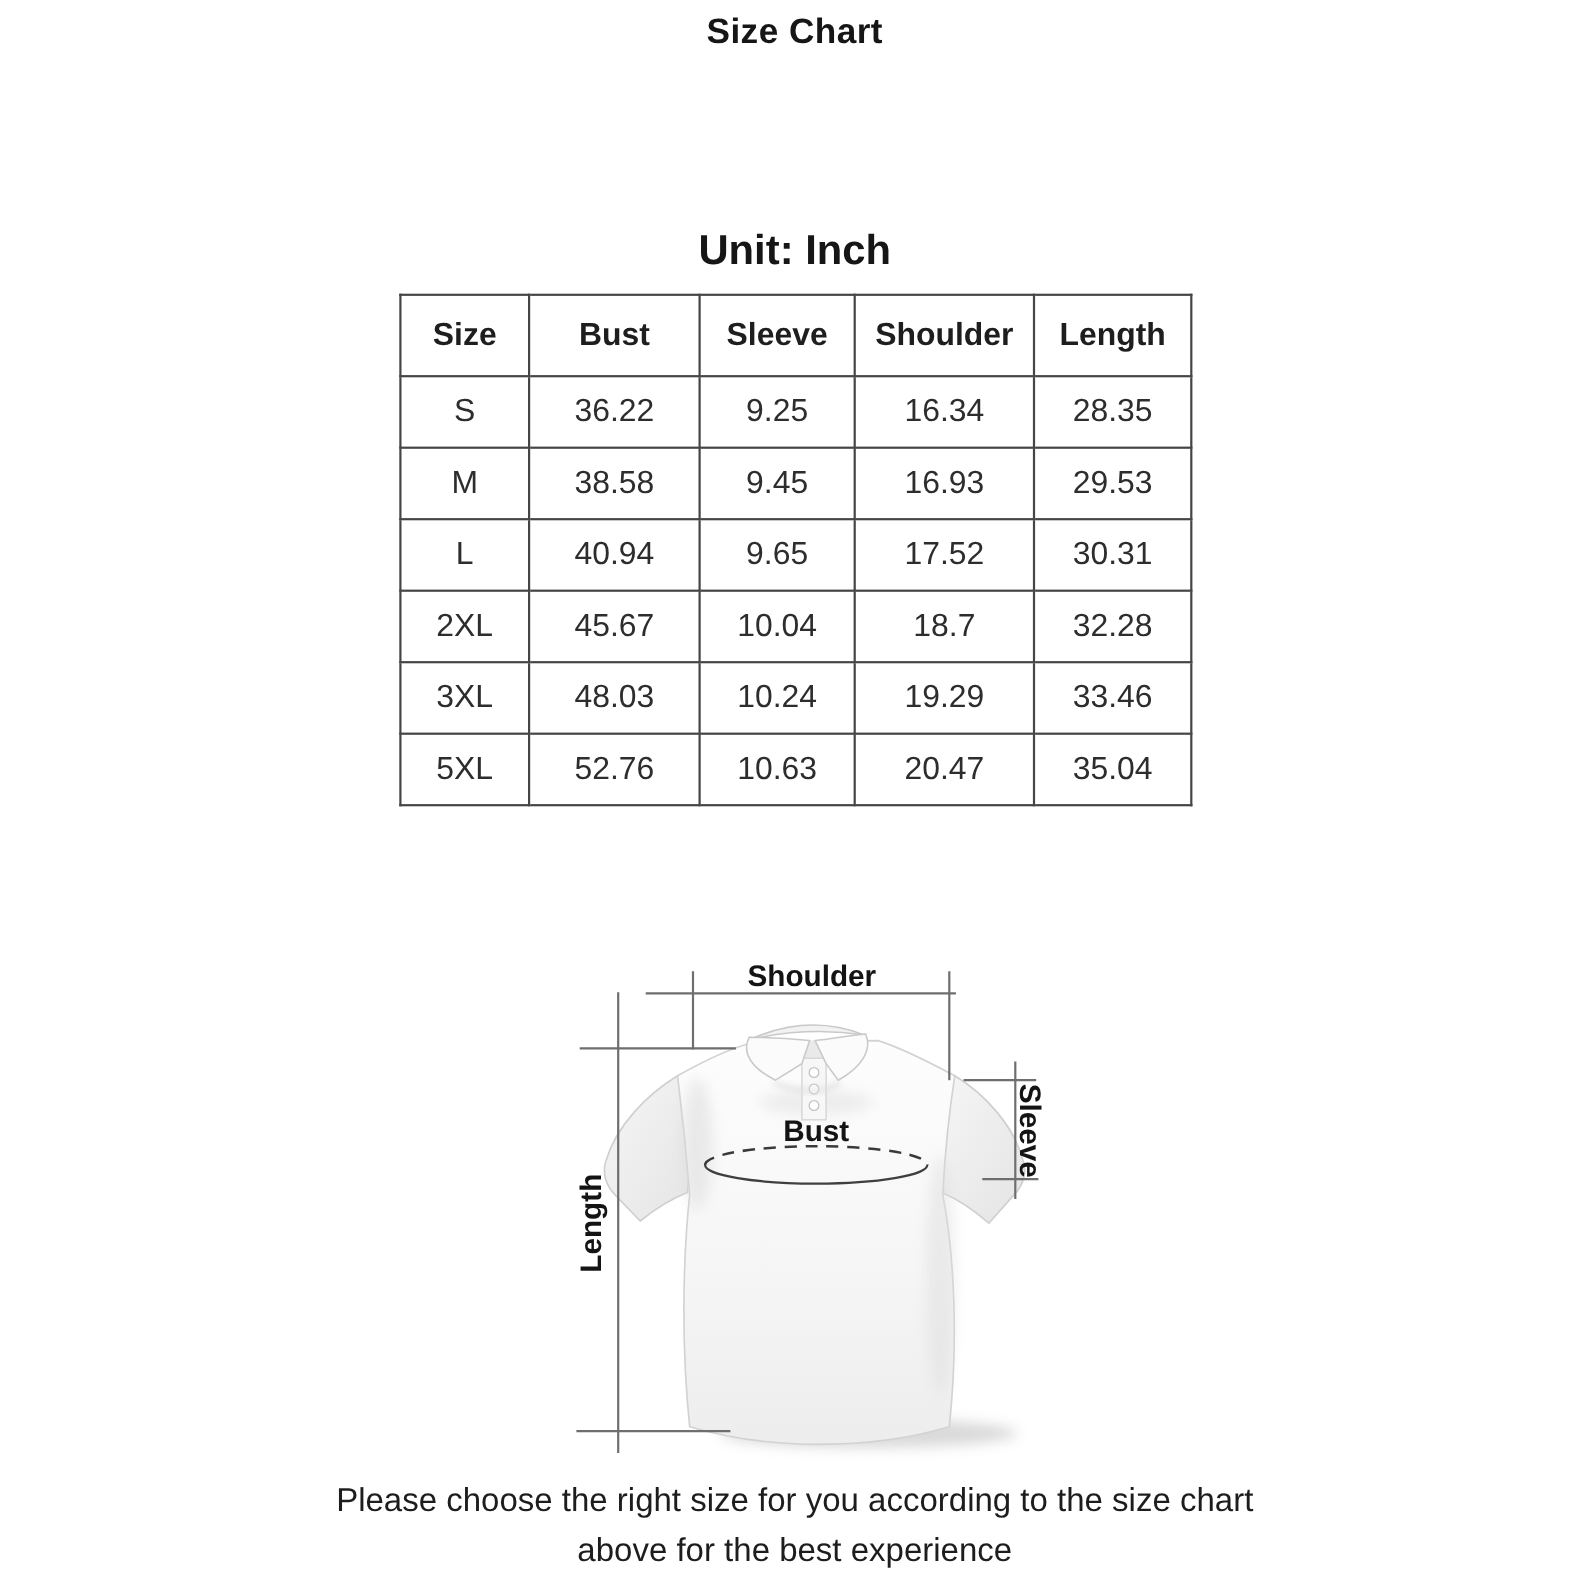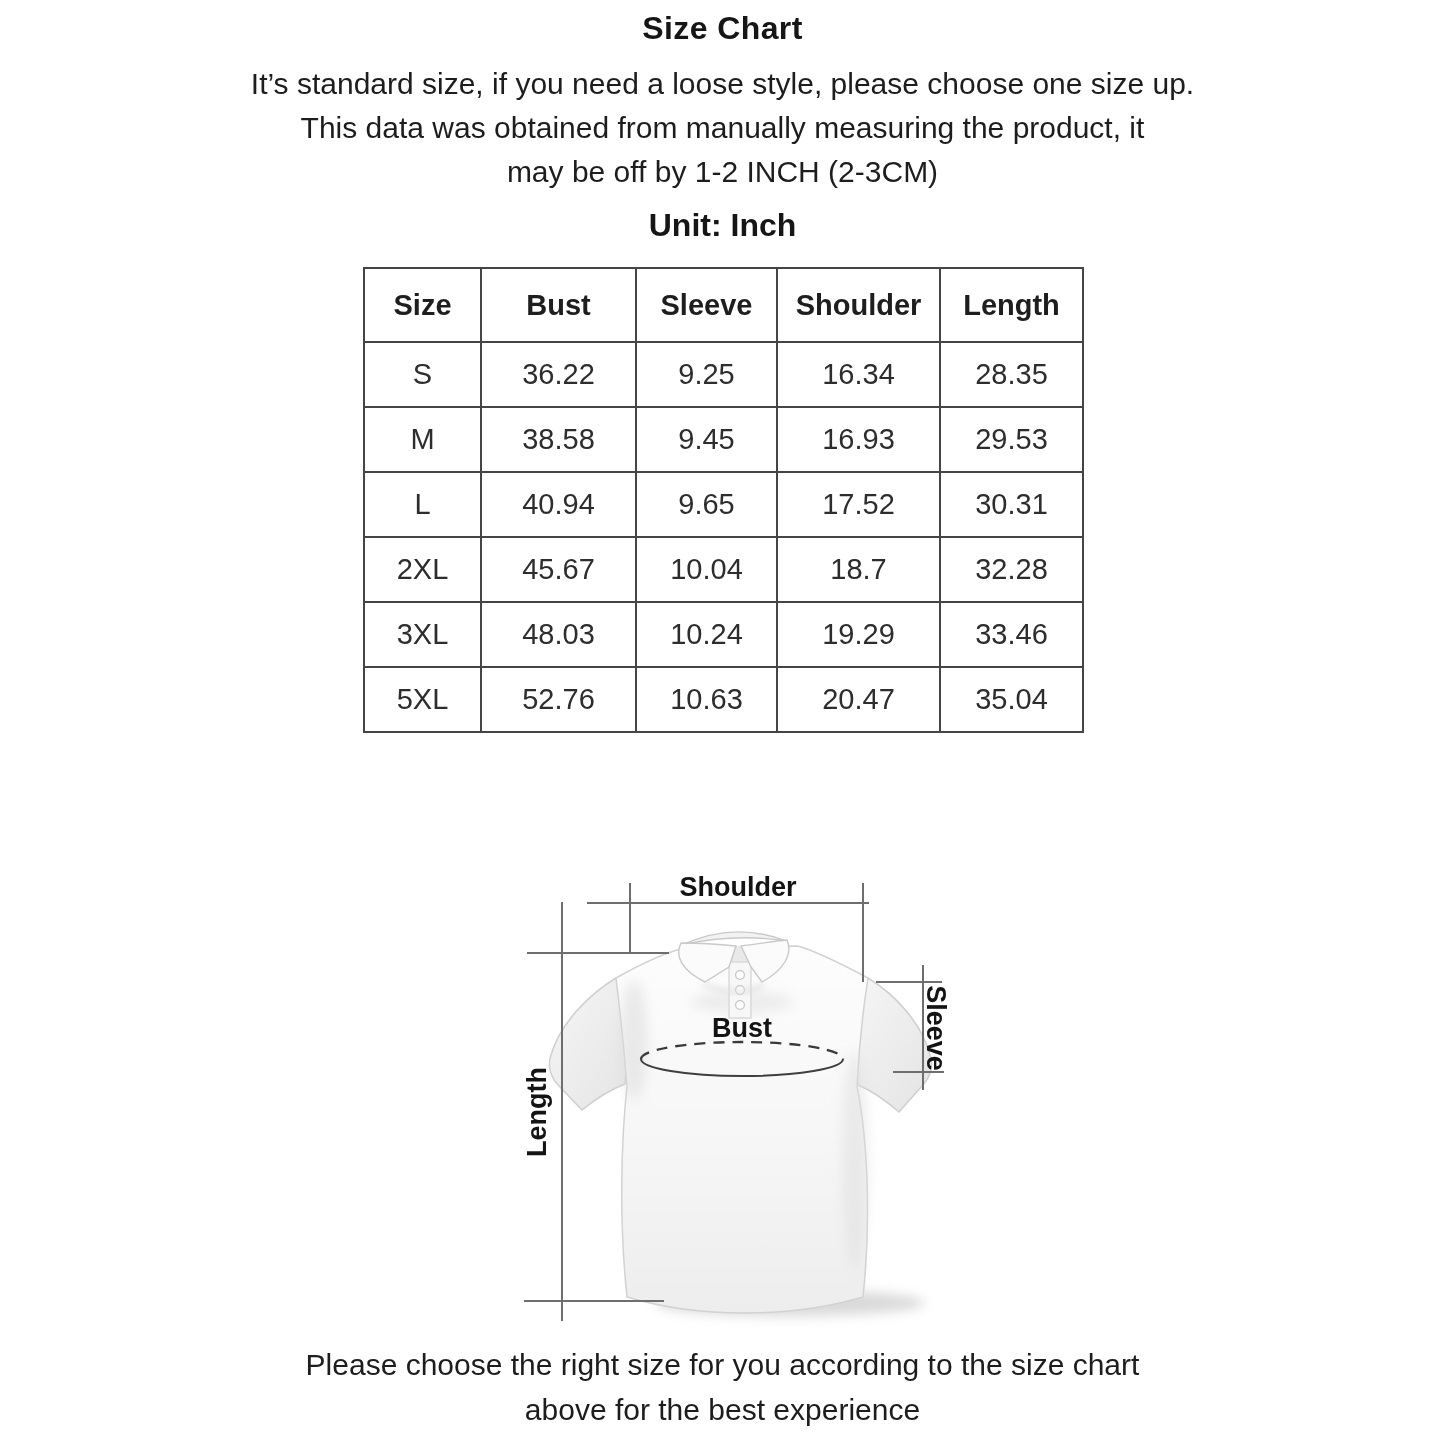--- a/index.html
+++ b/index.html
@@ -13,21 +13,21 @@
     position:absolute;top:10px;left:0;right:0;text-align:center;
     font-size:32px;font-weight:bold;letter-spacing:.4px;color:#161616;
   }
   .intro{
     position:absolute;top:62px;left:0;right:0;text-align:center;
     font-size:30px;line-height:44px;color:#1d1d1d;
   }
   .intro div{white-space:nowrap;}
   .unit-label{
     position:absolute;top:207px;left:0;right:0;text-align:center;
-    font-size:32px;font-weight:bold;color:#161616;
+    font-size:38px;font-weight:bold;color:#161616;
   }
 
   table.size-table{
     position:absolute;left:363px;top:267px;width:719px;
     border-collapse:collapse;table-layout:fixed;background:#fff;
   }
   .size-table th,.size-table td{
     border:2px solid #454545;text-align:center;vertical-align:middle;
     padding:0;overflow:hidden;margin-left:36px;
   }
@@ -45,25 +45,20 @@
   }
   .footer div{white-space:nowrap;}
 </style>
 </head>
 <body>
 
 <div class="canvas">
 
   <div class="page-title">Size Chart</div>
 
-  <div class="intro">
-    <div>It’s standard size, if you need a loose style, please choose one size up.</div>
-    <div>This data was obtained from manually measuring the product, it</div>
-    <div>may be off by 1-2 INCH (2-3CM)</div>
-  </div>
 
   <div class="unit-label">Unit: Inch</div>
 
   <table class="size-table">
     <colgroup>
       <col style="width:117px">
         <col style="width:155px">
         <col style="width:141px">
       <col style="width:163px">
         <col style="width:143px">

